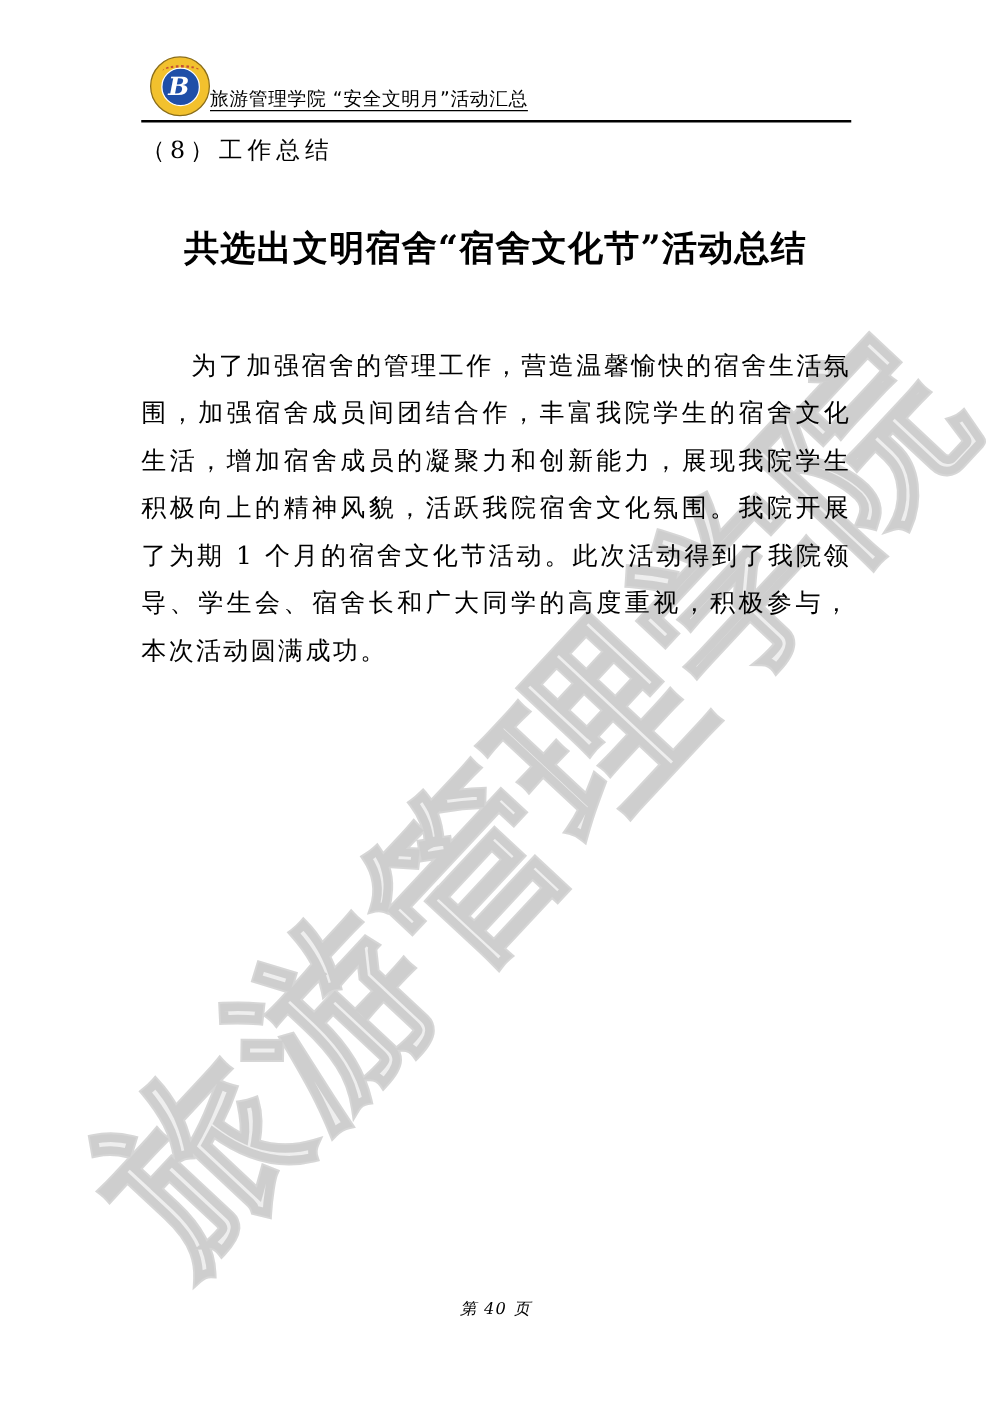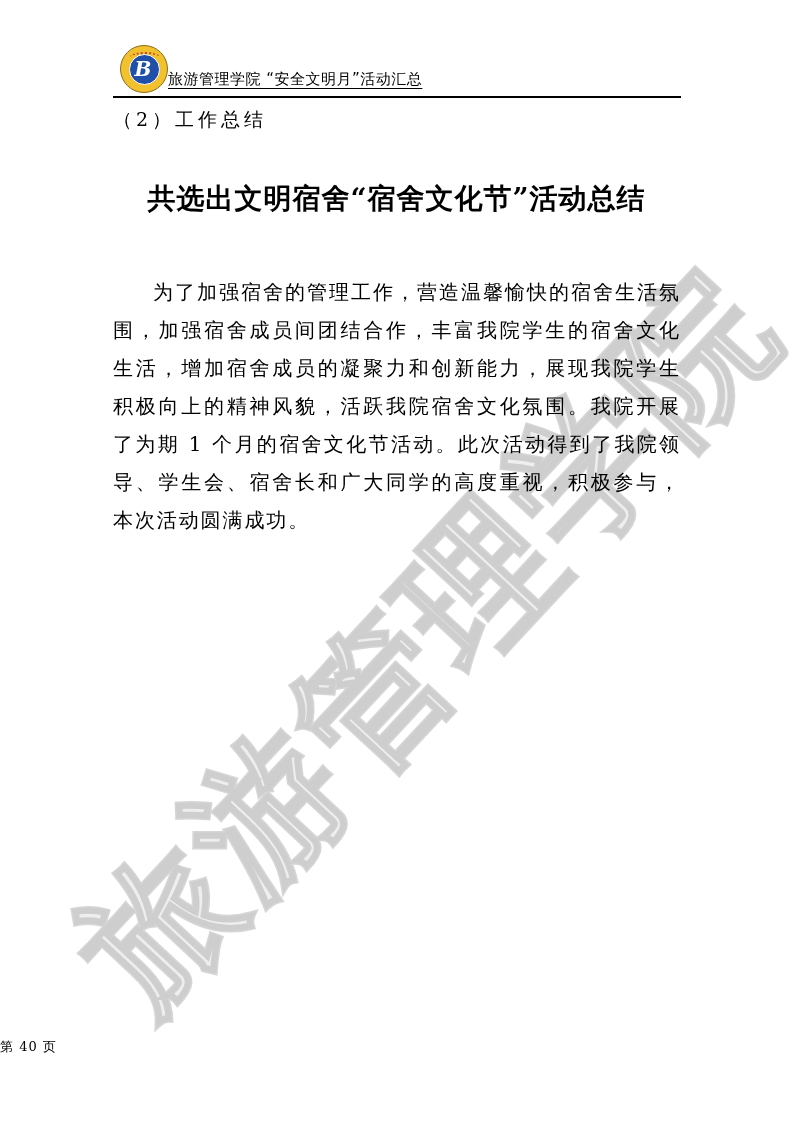--- a/index.html
+++ b/index.html
@@ -103,44 +103,46 @@
     font-size: 20px;
     line-height: 38px;
     letter-spacing: 1.9px;
     text-align: justify;
     text-indent: 2em;
   }
 
   
   .footer {
     position: absolute; left: 0; right: 0; top: 1038px;
+    text-align: center;
     font-size: 13px;
     letter-spacing: 1px;
     z-index: 1;
+    font-style: italic;
   }
 </style>
 </head>
 <body>
 
 <div class="page">
 
   <div class="watermark">旅游管理学院</div>
 
   <div class="header">
     <div class="logo">
       <div class="logo-arc"></div>
       <div class="logo-inner">
         <span class="logo-letter">B</span>
       </div>
     </div>
     <div class="header-title">旅游管理学院 “安全文明月”活动汇总</div>
     <div class="header-rule"></div>
   </div>
 
-  <div class="section-heading">（2）工作总结</div>
+  <div class="section-heading">（8）工作总结</div>
 
   <h1 class="doc-title">共选出文明宿舍“宿舍文化节”活动总结</h1>
 
   <div class="body-text">
     <p>为了加强宿舍的管理工作，营造温馨愉快的宿舍生活氛围，加强宿舍成员间团结合作，丰富我院学生的宿舍文化生活，增加宿舍成员的凝聚力和创新能力，展现我院学生积极向上的精神风貌，活跃我院宿舍文化氛围。我院开展了为期 1 个月的宿舍文化节活动。此次活动得到了我院领导、学生会、宿舍长和广大同学的高度重视，积极参与，本次活动圆满成功。</p>
   </div>
 
   <div class="footer">
     <span>第 40 页</span>
   </div>

